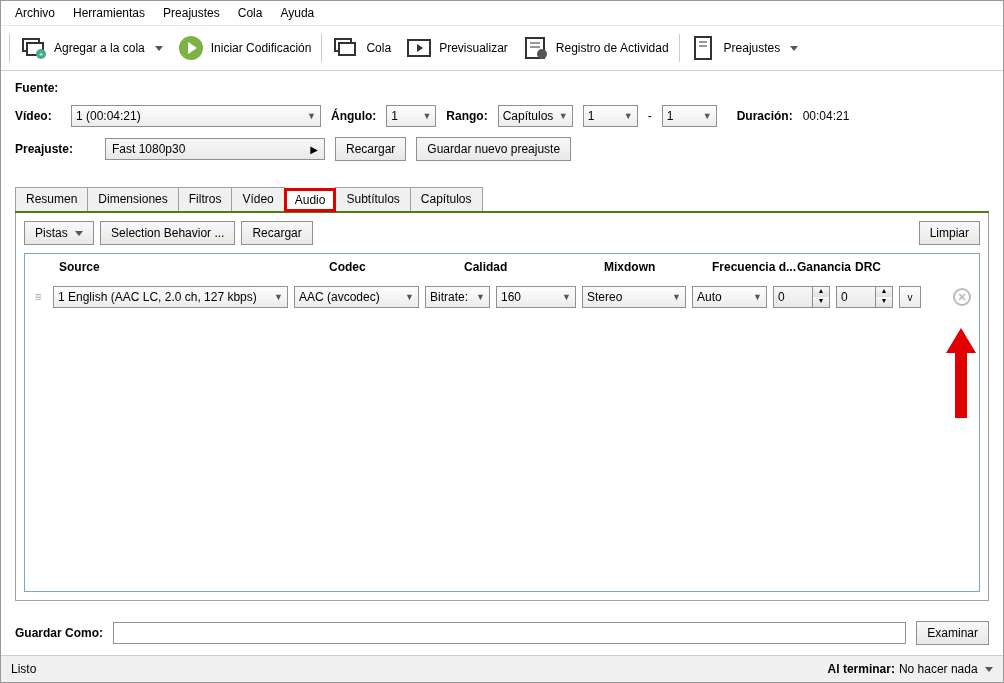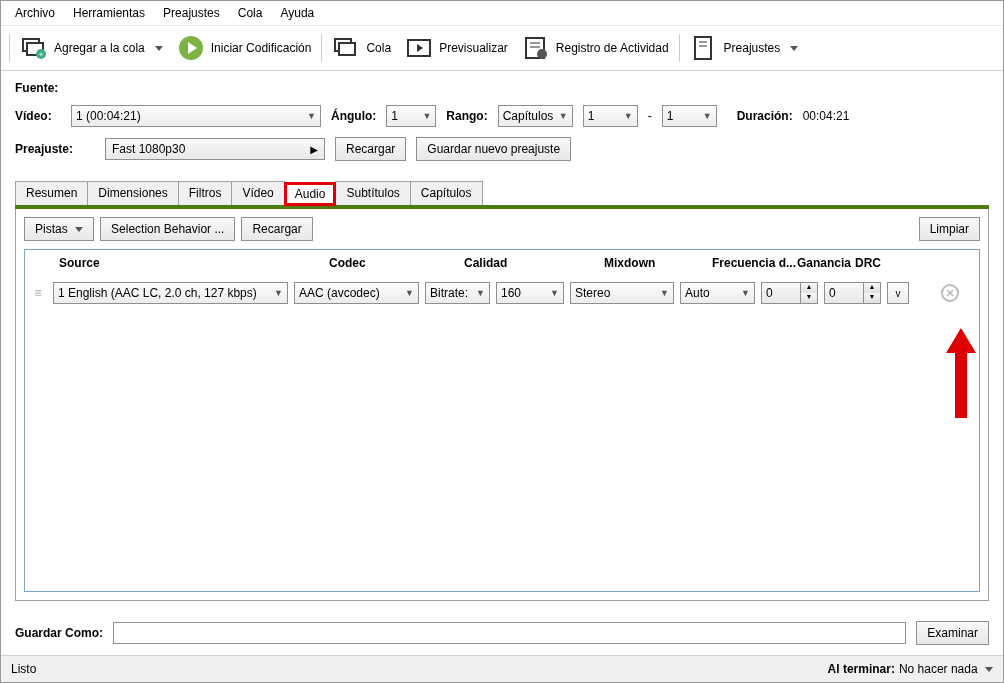--- a/index.html
+++ b/index.html
@@ -13,21 +13,21 @@
 .menubar { display: flex; padding: 2px 6px; gap: 2px; background: #fff; border-bottom: 1px solid #e8e8e8; }
 .menubar span { padding: 3px 8px; }
 .toolbar { display: flex; align-items: center; padding: 6px 8px; gap: 6px; background: #fff; border-bottom: 1px solid #d0d0d0; }
 .tool-btn { display: flex; align-items: center; gap: 6px; padding: 2px 4px; }
 .tool-icon { width: 28px; height: 28px; display: flex; align-items: center; justify-content: center; }
 .content { flex: 1; padding: 10px 14px; display: flex; flex-direction: column; overflow: hidden; }
 .row { display: flex; align-items: center; margin-bottom: 10px; gap: 10px; }
 .lbl { font-weight: bold; }
 select, input[type=text] { border: 1px solid #8f8f8f; background: linear-gradient(#f8f8f8,#e8e8e8); padding: 3px 4px; font-size: 12px; height: 22px; }
 .btn { border: 1px solid #8f8f8f; background: linear-gradient(#f8f8f8,#e8e8e8); padding: 4px 10px; font-size: 12px; cursor: pointer; }
-.tabs { display: flex; border-bottom: 4px solid #4d7c0f; margin-top: 10px; }
+.tabs { display: flex; border-bottom: 2px solid #4d7c0f; margin-top: 16px; }
 .tab { padding: 4px 10px; border: 1px solid #a0a0a0; border-bottom: none; background: #f0f0f0; font-size: 12px; margin-right: -1px; cursor: pointer; }
 .tab.active { background: #fff; border: 3px solid #e00000; padding: 2px 8px; position: relative; top: 1px; }
 .tabcontent { border: 1px solid #a0a0a0; border-top: none; flex: 1; display: flex; flex-direction: column; padding: 8px; overflow: hidden; }
 .track-buttons { display: flex; gap: 6px; align-items: center; }
 .track-grid { margin-top: 8px; border: 1px solid #7aa4c9; flex: 1; background: #fff; overflow: auto; }
 .grid-header { display: flex; font-weight: bold; padding: 6px 4px; }
 .grid-row { display: flex; align-items: center; padding: 6px 4px; gap: 6px; }
 .drag-handle { width: 18px; text-align: center; color: #aaa; }
 .spinner { display: flex; }
 .spinner input { width: 40px; height: 22px; text-align: left; border: 1px solid #8f8f8f; }
@@ -209,21 +209,21 @@
               <span class="caret">▼</span>
           </div>
           <div class="pill-select" style="width:125px;">
             <span>AAC (avcodec)</span>
               <span class="caret">▼</span>
           </div>
           <div class="pill-select" style="width:65px;">
             <span>Bitrate:</span>
               <span class="caret">▼</span>
           </div>
-          <div class="pill-select" style="width:68px;">
+          <div class="pill-select" style="width:80px;">
             <span>160</span>
               <span class="caret">▼</span>
           </div>
           <div class="pill-select" style="width:104px;">
             <span>Stereo</span>
               <span class="caret">▼</span>
           </div>
           <div class="pill-select" style="width:75px;">
             <span>Auto</span>
               <span class="caret">▼</span>

